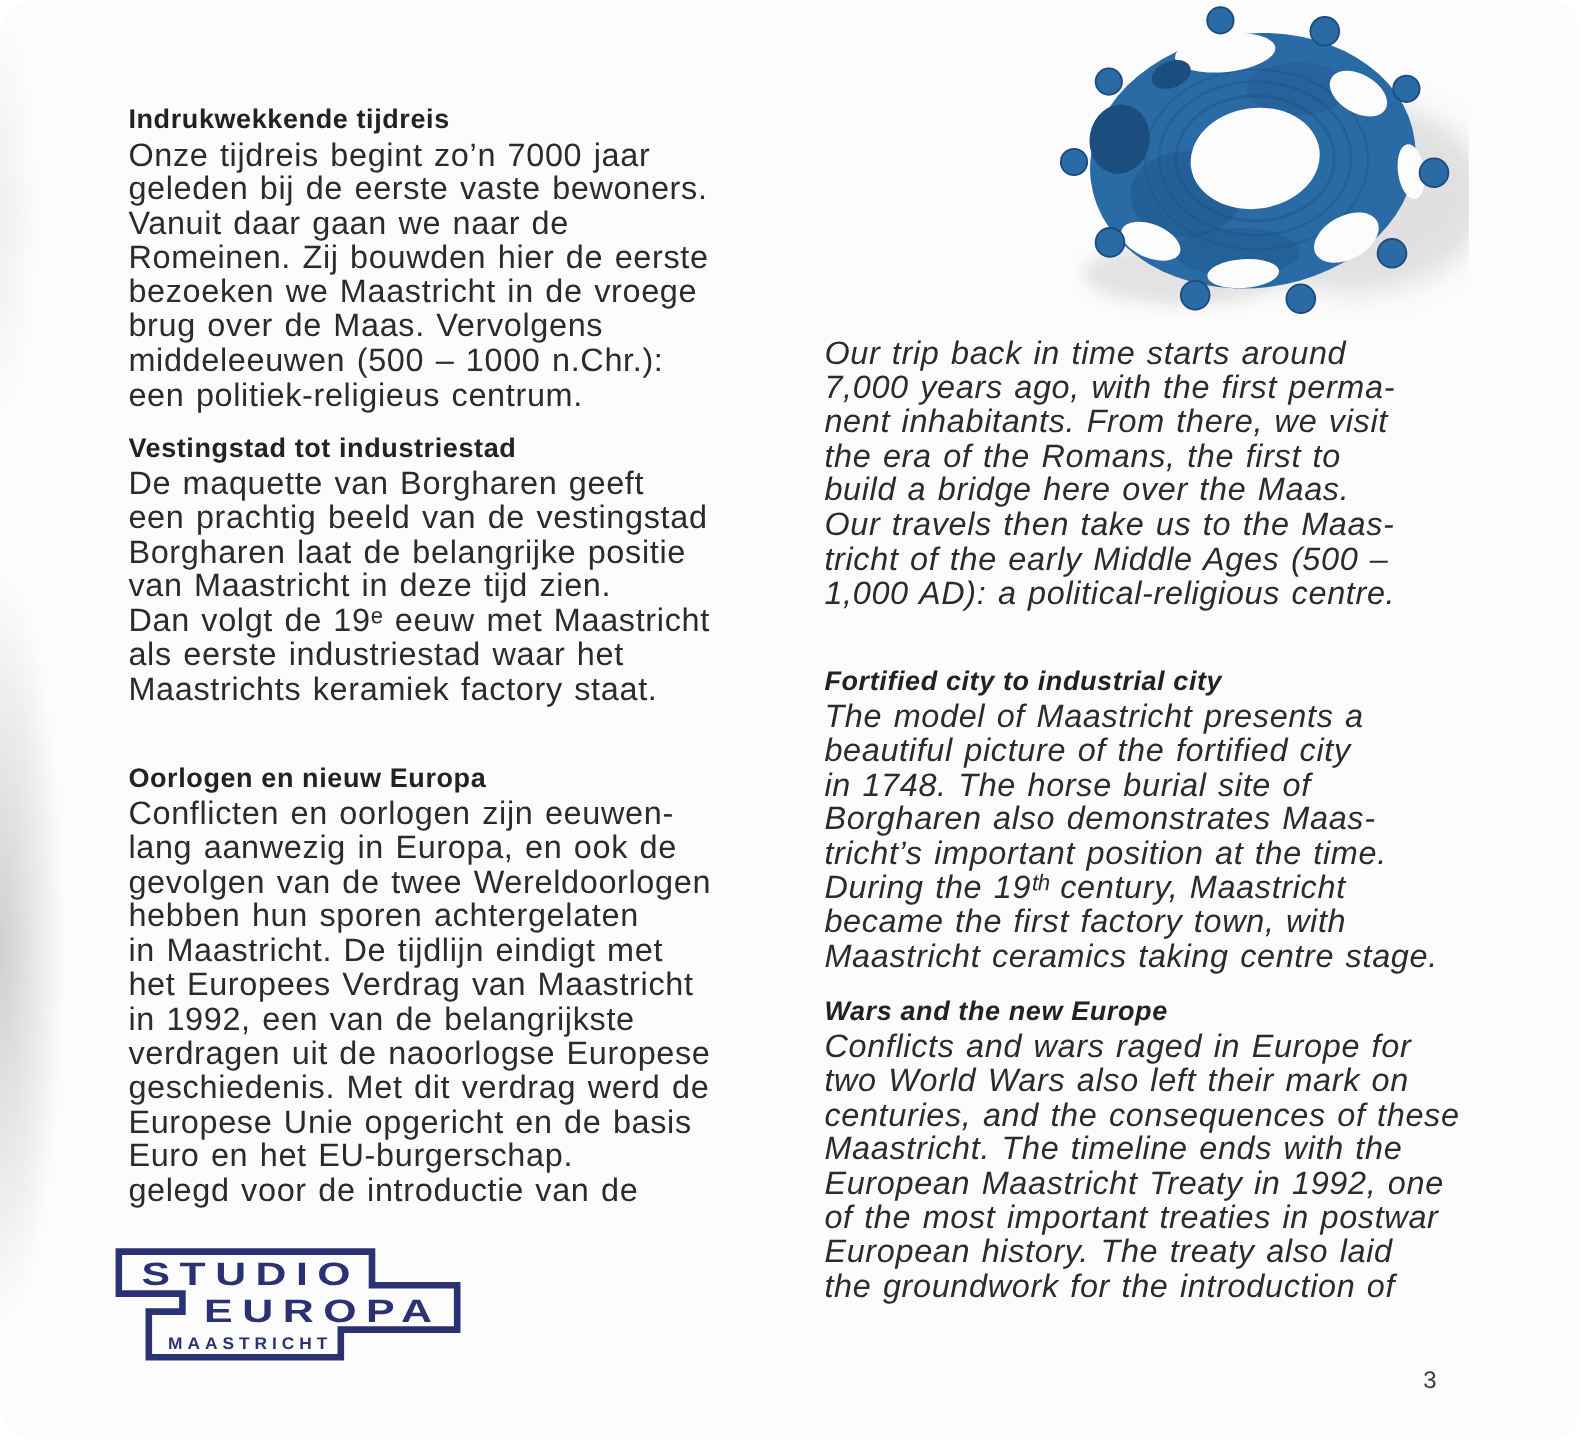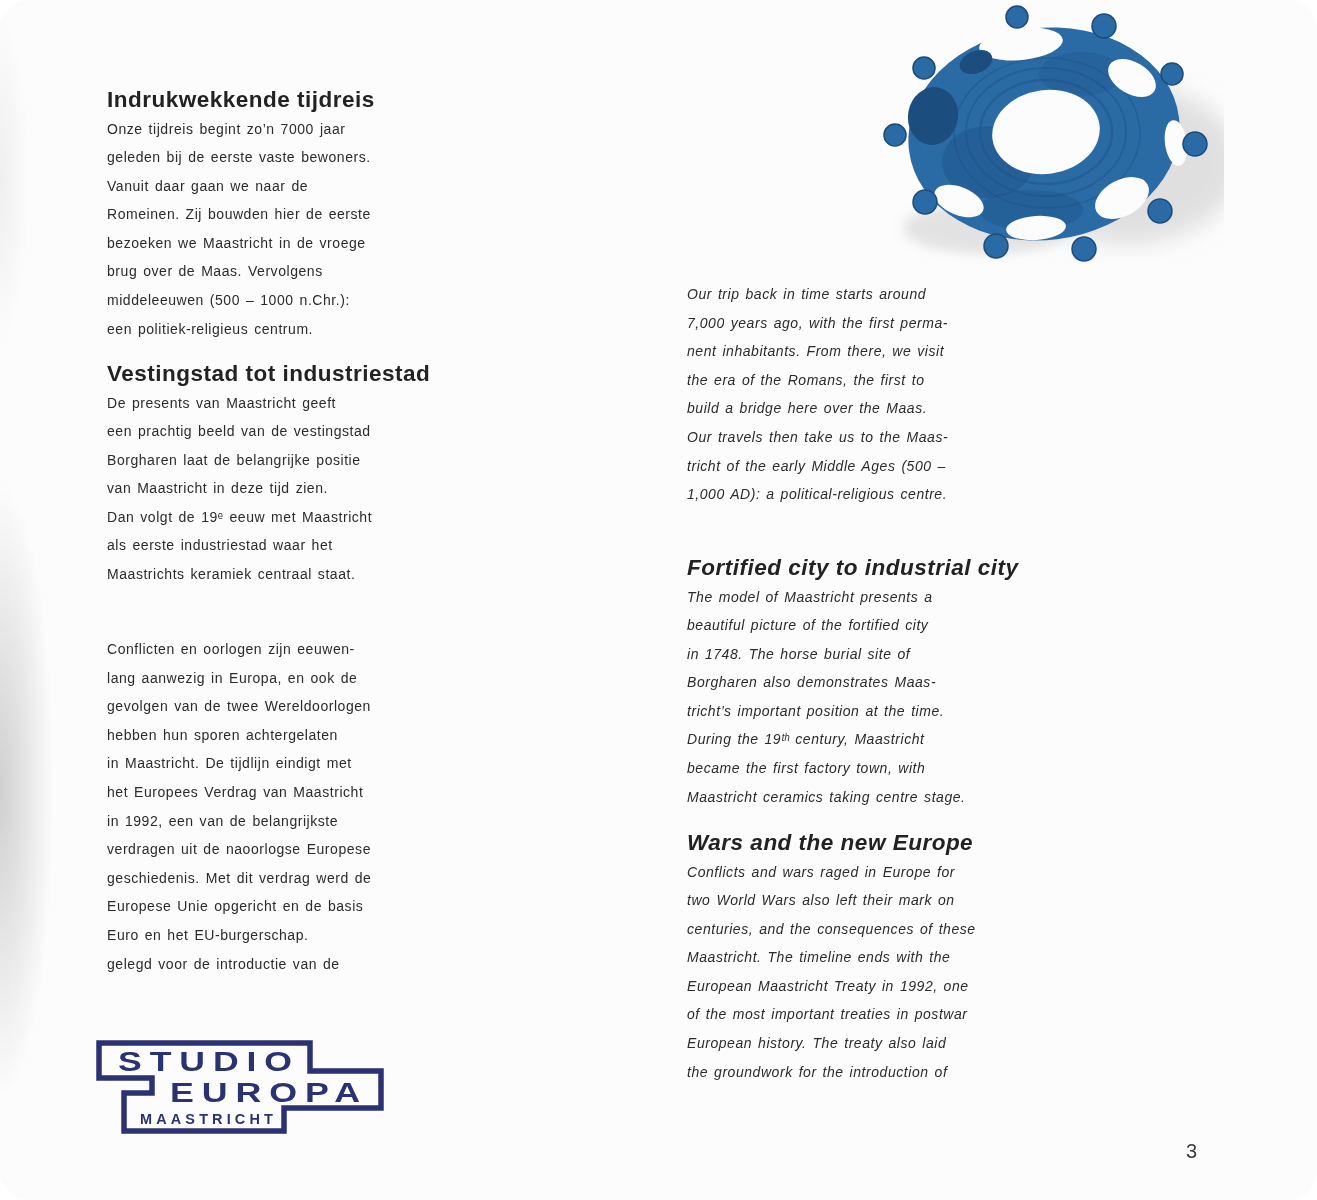--- a/index.html
+++ b/index.html
@@ -22,21 +22,21 @@
   .text-section { position:absolute; width:575px; }
   .text-section h2 {
     margin:0; padding:0;
     font-size:22.5px; line-height:28.5px;
     font-weight:bold; letter-spacing:0.5px;
     color:#222;
     white-space:nowrap;
   }
   .text-section .body { margin:0; }
   .line {
-    font-size:14px; line-height:28.6px;
+    font-size:27px; line-height:28.6px;
     letter-spacing:0.55px; word-spacing:1.5px;
     white-space:nowrap;
     color:#2b2b2b;
   }
   .en, .en .line, .en h2 { font-style:italic; }
   .nl1 { left:107px; top:86px; }
   .nl2 { left:107px; top:360px; }
   .nl3 { left:107px; top:635px; }
   .en1 { left:687px; top:280px; }
   .en2 { left:687px; top:554px; }
@@ -64,30 +64,31 @@
         <div class="line">Romeinen. Zij bouwden hier de eerste</div>
         <div class="line">bezoeken we Maastricht in de vroege</div>
         <div class="line">brug over de Maas. Vervolgens</div>
         <div class="line">middeleeuwen (500 – 1000 n.Chr.):</div>
         <div class="line">een politiek-religieus centrum.</div>
       </div>
   </section>
   <section class="text-section nl2">
     <h2>Vestingstad tot industriestad</h2>
     <div class="body">
-        <div class="line">De presents van Maastricht geeft</div>
+        <div class="line">De maquette van Borgharen geeft</div>
         <div class="line">een prachtig beeld van de vestingstad</div>
         <div class="line">Borgharen laat de belangrijke positie</div>
         <div class="line">van Maastricht in deze tijd zien.</div>
         <div class="line">Dan volgt de 19ᵉ eeuw met Maastricht</div>
         <div class="line">als eerste industriestad waar het</div>
-        <div class="line">Maastrichts keramiek centraal staat.</div>
+        <div class="line">Maastrichts keramiek factory staat.</div>
       </div>
   </section>
   <section class="text-section nl3">
+    <h2>Oorlogen en nieuw Europa</h2>
     <div class="body">
         <div class="line">Conflicten en oorlogen zijn eeuwen-</div>
         <div class="line">lang aanwezig in Europa, en ook de</div>
         <div class="line">gevolgen van de twee Wereldoorlogen</div>
         <div class="line">hebben hun sporen achtergelaten</div>
         <div class="line">in Maastricht. De tijdlijn eindigt met</div>
         <div class="line">het Europees Verdrag van Maastricht</div>
         <div class="line">in 1992, een van de belangrijkste</div>
         <div class="line">verdragen uit de naoorlogse Europese</div>
         <div class="line">geschiedenis. Met dit verdrag werd de</div>

